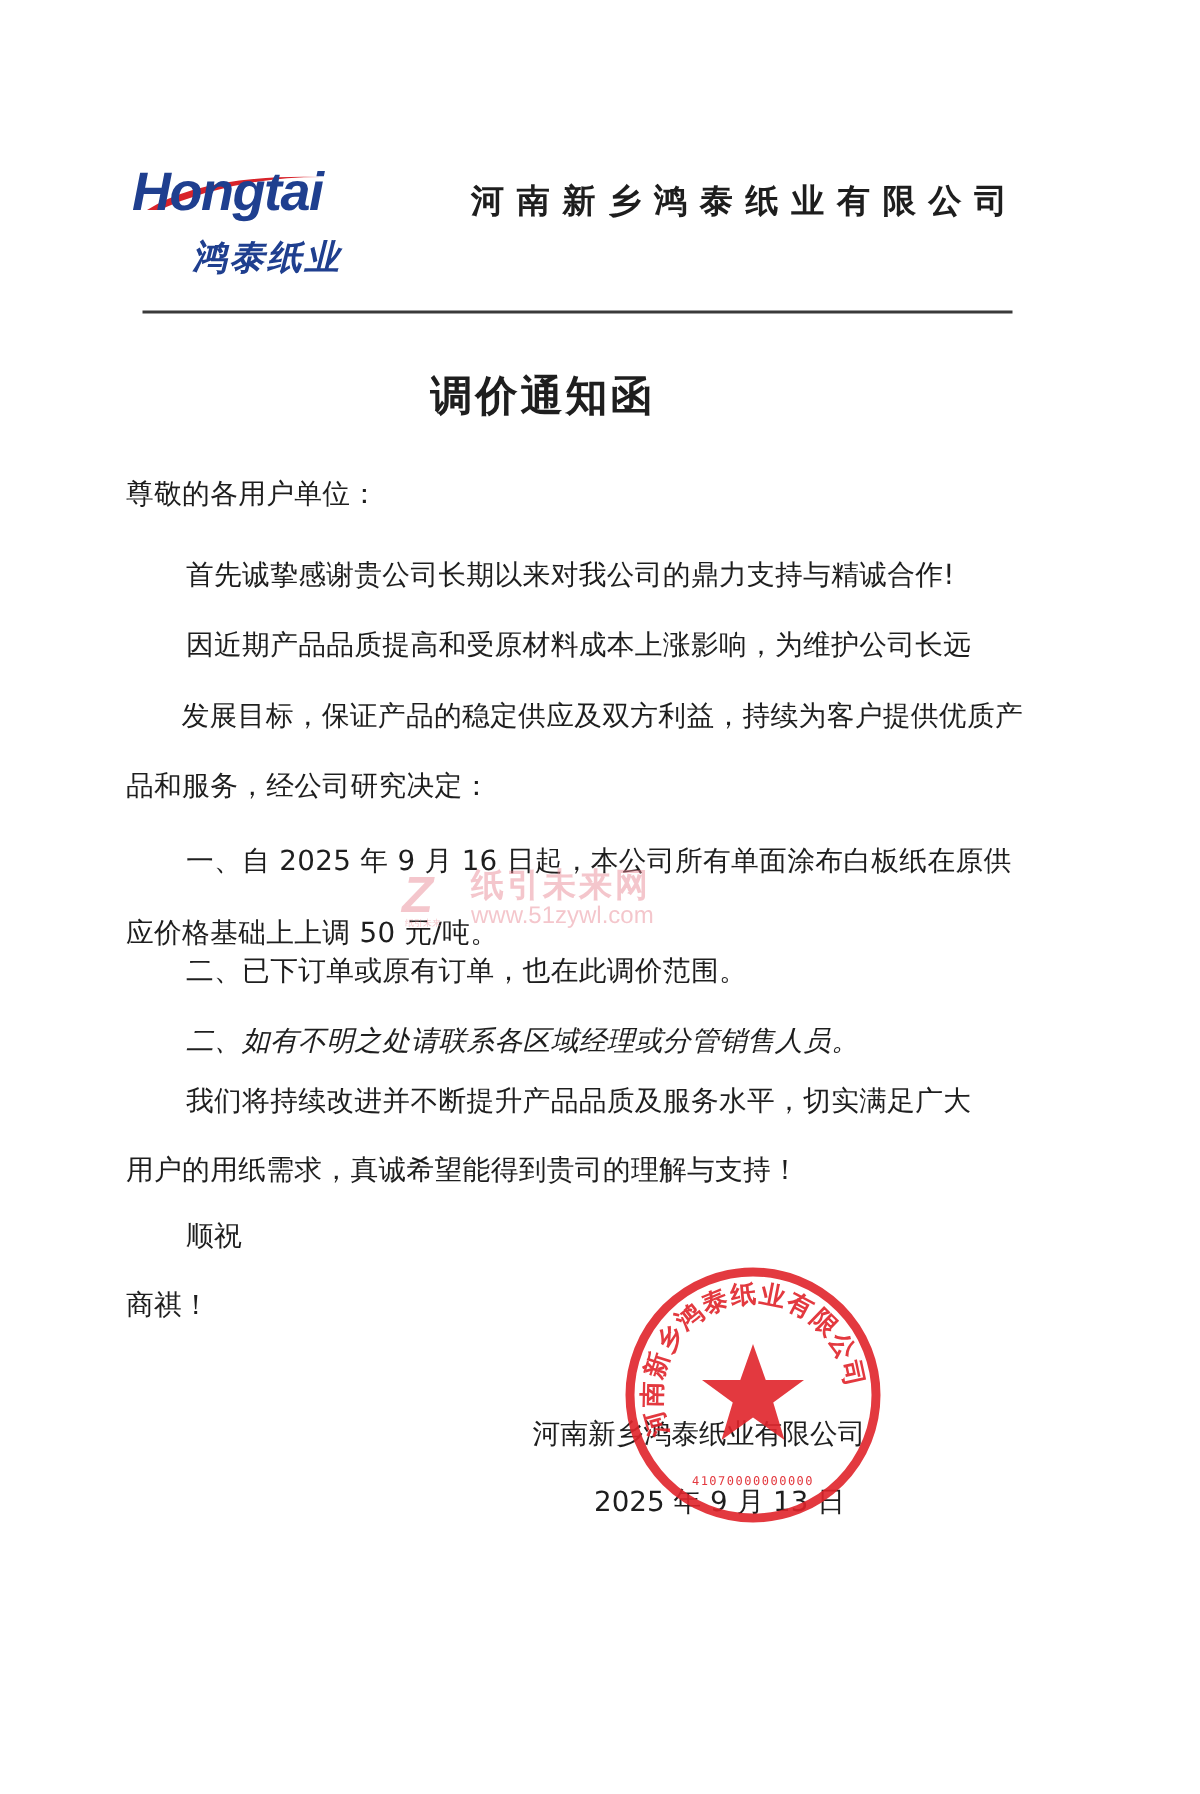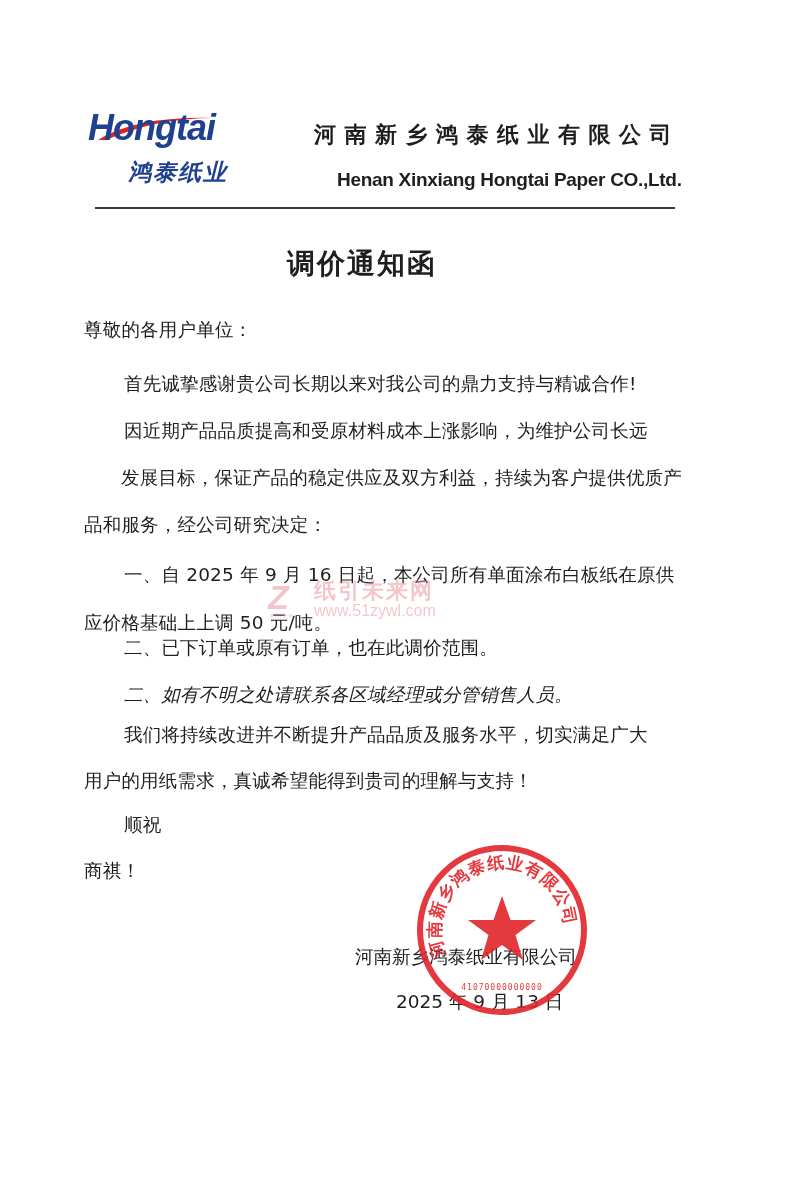--- a/index.html
+++ b/index.html
@@ -78,21 +78,20 @@
 </head>
 <body>
 
 <div class="abs" style="left:0;top:0;width:800px;height:215px;text-decoration:underline;">
   <svg class="abs logo-swoosh" viewBox="0 0 120 30">
     <path d="M2 28 Q40 4 118 6 Q60 6 10 28 Z" fill="#d8232a"></path>
   </svg>
   <div class="abs logo-en">Hongtai</div>
   <div class="abs logo-cn">鸿泰纸业</div>
   <div class="abs company-cn">河南新乡鸿泰纸业有限公司</div>
-  <div class="abs company-en">Henan Xinxiang Hongtai Paper CO.,Ltd.</div>
   <div class="abs header-rule"></div>
 </div>
 
 <div class="abs doc-title">调价通知函</div>
 
 <div class="abs line salutation">尊敬的各用户单位：</div>
 <div class="abs line p1">首先诚挚感谢贵公司长期以来对我公司的鼎力支持与精诚合作!</div>
 <div class="abs line p2a">因近期产品品质提高和受原材料成本上涨影响，为维护公司长远</div>
 <div class="abs line p2b">发展目标，保证产品的稳定供应及双方利益，持续为客户提供优质产</div>
 <div class="abs line p2c">品和服务，经公司研究决定：</div>

